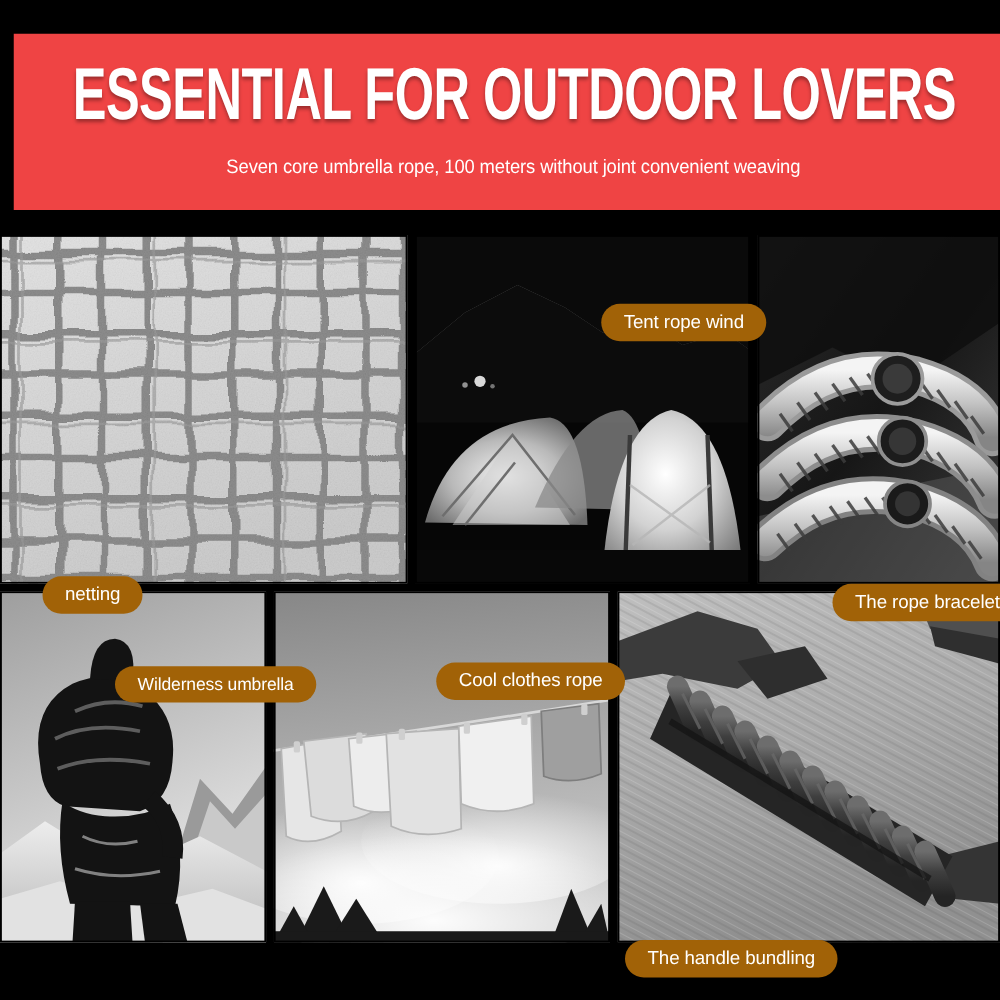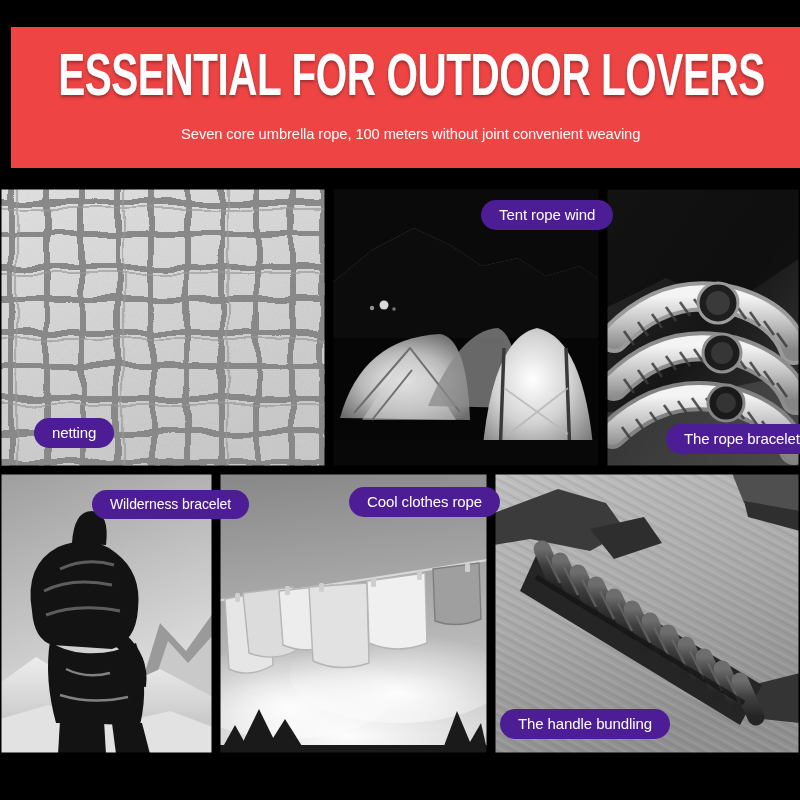--- a/index.html
+++ b/index.html
@@ -81,31 +81,32 @@
   #panel-tent      { left: 332px; top: 0px;   width: 268px; height: 279px; }
   #panel-bracelet  { left: 606px; top: 0px;   width: 194px; height: 279px; }
   
   #panel-wild      { left: 0px;   top: 285px; width: 213px; height: 281px; }
   #panel-clothes   { left: 219px; top: 285px; width: 269px; height: 281px; }
   #panel-handle    { left: 494px; top: 285px; width: 306px; height: 281px; }
 
   
   .pill {
     position: absolute;
-    background: #4c1d95;
+    background: #a16207;
     color: #ffffff;
     font-family: "Liberation Sans", sans-serif;
     font-size: 15px;
     font-weight: 400;
     border-radius: 999px;
     padding: 6px 18px 7px 18px;
     white-space: nowrap;
     line-height: 1.15;
     letter-spacing: -0.1px;
     z-index: 5;
+    margin-top: 43px;
   }
 
   #pill-netting   { left: 34px;  top: 418px; }
   #pill-tent      { left: 481px; top: 200px; }
   #pill-bracelet  { left: 666px; top: 424px; }
   #pill-wild      { left: 92px;  top: 490px; font-size: 14px; }
   #pill-clothes   { left: 349px; top: 487px; }
   #pill-handle    { left: 500px; top: 709px; }
 </style>
 </head>
@@ -489,19 +490,19 @@
     </div>
 
   </div>
 
   <div class="pill" id="pill-netting">netting</div>
 
   <div class="pill" id="pill-tent">Tent rope wind</div>
 
   <div class="pill" id="pill-bracelet">The rope bracelet</div>
 
-  <div class="pill" id="pill-wild">Wilderness bracelet</div>
+  <div class="pill" id="pill-wild">Wilderness umbrella</div>
 
   <div class="pill" id="pill-clothes">Cool clothes rope</div>
 
   <div class="pill" id="pill-handle">The handle bundling</div>
 
 </div>
 
 </body></html>

